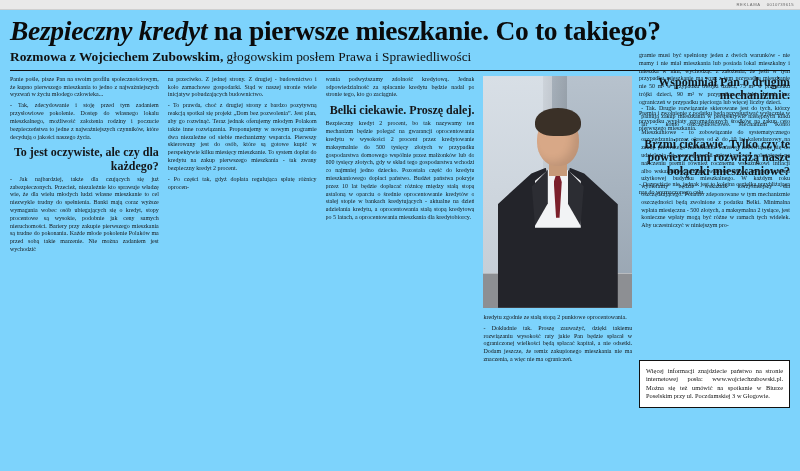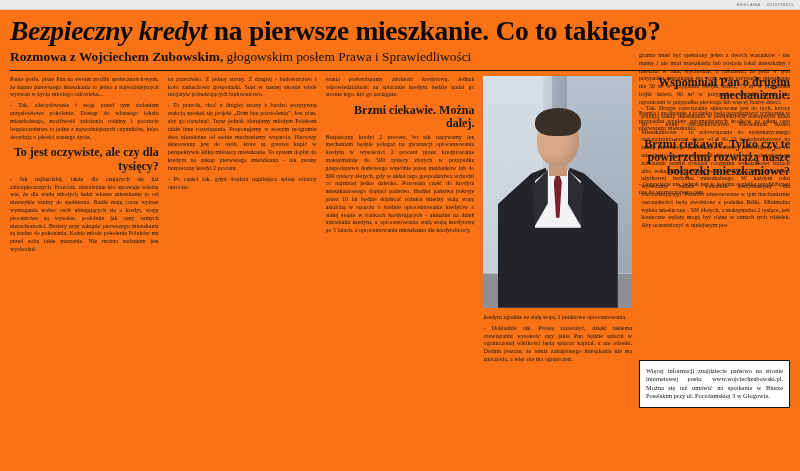--- a/index.html
+++ b/index.html
@@ -7,21 +7,21 @@
     margin: 0; padding: 0;
     width: 800px; height: 471px;
     background: #ffffff;
     font-family: "Liberation Serif", serif;
     color: #111;
     overflow: hidden;
   }
   .page {
     position: relative;
     width: 800px; height: 471px;
-    background: #f97316;
+    background: #7dd3fc;
     padding: 0;
   }
   .adbar {
     height: 10px;
     background: #e9e9e9;
     border-bottom: 1px solid #cfcfcf;
     display: flex;
     align-items: center;
     justify-content: flex-end;
     padding-right: 6px;
@@ -204,33 +204,33 @@
     <div class="subhead"><b>Rozmowa z Wojciechem Zubowskim,</b><span class="light"> głogowskim posłem Prawa i Sprawiedliwości</span></div>
   </div>
 
   <div class="rule"></div>
 
   <div class="columns">
 
     <div class="col">
       <p>Panie pośle, pisze Pan na swoim profilu społecznościowym, że kupno pierwszego mieszkania to jedno z najważniejszych wyzwań w życiu młodego człowieka...</p>
       <p>- Tak, zdecydowanie i stoję przed tym zadaniem przysłowiowe pokolenie. Dostęp do własnego lokalu mieszkalnego, możliwość założenia rodziny i poczucie bezpieczeństwa to jedne z najważniejszych czynników, które decydują o jakości naszego życia.</p>
-      <h3 class="subtitle">To jest oczywiste, ale czy dla tysięcy?</h3>
+      <h3 class="subtitle">To jest oczywiste, ale czy dla każdego?</h3>
       <p>- Jak najbardziej, także dla czujących się już zabezpieczonych. Przecież, niezależnie kto sprawuje władzę wie, że dla wielu młodych ludzi własne mieszkanie to cel niezwykle trudny do spełnienia. Banki mają coraz wyższe wymagania wobec osób ubiegających się o kredyt, stopy procentowe są wysokie, podobnie jak ceny samych nieruchomości. Bariery przy zakupie pierwszego mieszkania są trudne do pokonania. Każde młode pokolenie Polaków ma przed sobą takie marzenie. Nie można zadaniem jest wychodzić</p>
     </div>
 
     <div class="col">
       <p>na przeciwko. Z jednej strony. Z drugiej - budownictwo i koło zamachowe gospodarki. Stąd w naszej stronie wiele inicjatyw pobudzających budownictwo.</p>
       <p>- To prawda, choć z drugiej strony z bardzo pozytywną reakcją spotkał się projekt „Dom bez pozwolenia”. Jest plan, aby go rozwinąć. Teraz jednak oferujemy młodym Polakom także inne rozwiązania. Proponujemy w nowym programie dwa niezależne od siebie mechanizmy wsparcia. Pierwszy skierowany jest do osób, które są gotowe kupić w perspektywie kilku miesięcy mieszkanie. To system dopłat do kredytu na zakup pierwszego mieszkania - tak zwany bezpieczny kredyt 2 procent.</p>
       <p>- Po części tak, gdyż dopłata regulująca spłatę różnicy oprocen-</p>
     </div>
 
     <div class="col">
       <p>wania podwyższamy zdolność kredytową. Jednak odpowiedzialność za spłacanie kredytu będzie nadal po stronie tego, kto go zaciągnie.</p>
-      <h3 class="subtitle">Brzmi ciekawie. Można dalej.</h3>
+      <h3 class="subtitle">Belki ciekawie. Proszę dalej.</h3>
       <p>Bezpieczny kredyt 2 procent, bo tak nazywamy ten mechanizm będzie polegać na gwarancji oprocentowania kredytu w wysokości 2 procent przez kredytowanie maksymalnie do 500 tysięcy złotych w przypadku gospodarstwa domowego wspólnie przez małżonków lub do 600 tysięcy złotych, gdy w skład tego gospodarstwa wchodzi co najmniej jedno dziecko. Pozostała część do kredytu mieszkaniowego dopłaci państwo. Budżet państwa pokryje przez 10 lat będzie dopłacać różnicę między stałą stopą ustaloną w oparciu o średnie oprocentowanie kredytów o stałej stopie w bankach kredytujących - aktualne na dzień udzielania kredytu, a oprocentowania stałą stopą kredytową po 5 latach, a oprocentowania mieszkania dla kredytobiorcy.</p>
     </div>
 
     <div class="col">
       <div class="photo">
         <div class="bg-left"></div>
         <div class="bg-right"></div>
         <div class="wall-shadow"></div>
         <div class="desk-top"></div>
         <div class="desk"></div>

